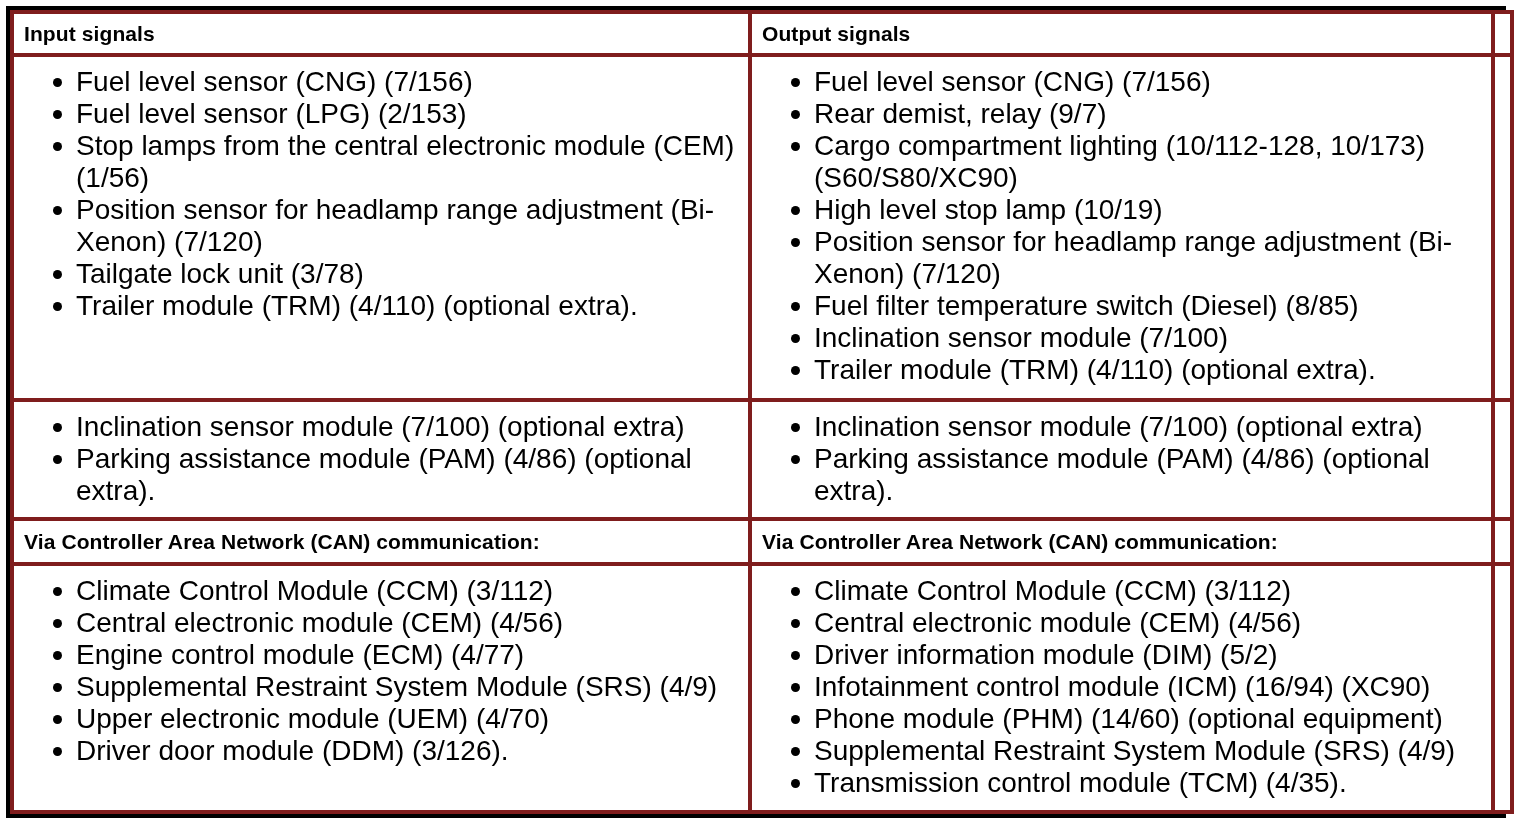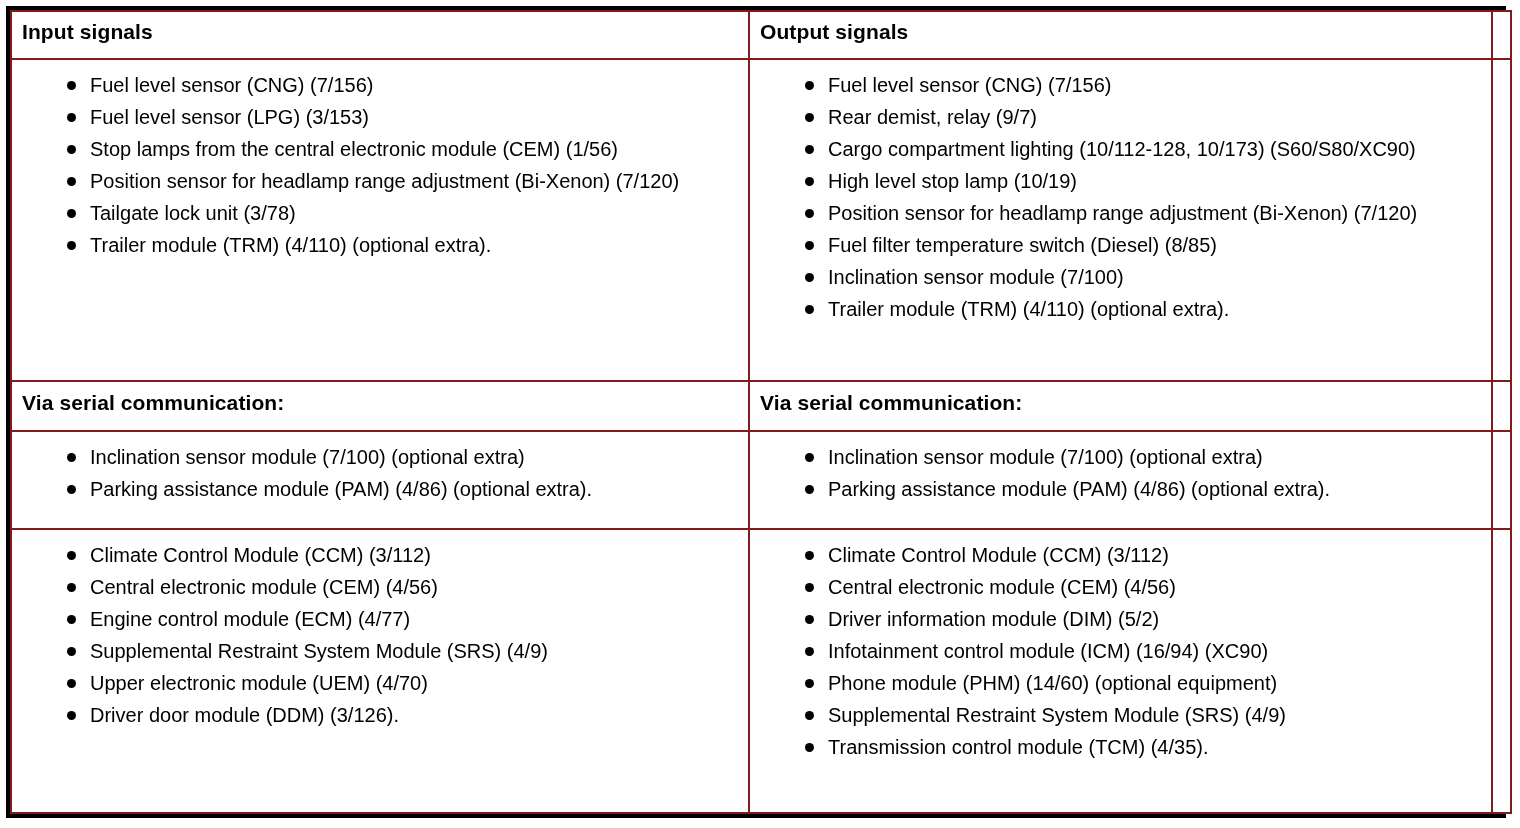--- a/index.html
+++ b/index.html
@@ -28,21 +28,21 @@
 
   table.signal-table {
     width: 100%;
     height: 100%;
     border-collapse: collapse;
     table-layout: fixed;
     background: #ffffff;
   }
 
   table.signal-table td {
-    border: 2px solid #7f1d1d;
+    border: 4px solid #7f1d1d;
     vertical-align: top;
     padding: 0;
     background: #ffffff;
   }
 
   col.col-left   { width: 738px; }
   col.col-right  { width: 743px; }
   col.col-narrow { width: 19px; }
 
   .hdr {
@@ -59,22 +59,22 @@
     font-weight: bold;
     line-height: 1;
     padding: 10px 0 10px 10px;
     letter-spacing: 0.1px;
     white-space: nowrap;
   }
 
   .bullets {
     list-style: none;
     margin: 0;
-    padding: 9px 8px 9px 16px;
-    font-size: 20px;
+    padding: 9px 8px 9px 0;
+    font-size: 28px;
     line-height: 32px;
   }
 
   .bullets li {
     position: relative;
     padding-left: 62px;
     margin: 0;
   }
 
   .bullets li::before {
@@ -109,21 +109,21 @@
           <div class="hdr">Output signals</div>
         </td>
         <td class="cell-empty"></td>
       </tr>
 
 
       <tr>
         <td>
           <ul class="bullets">
               <li>Fuel level sensor (CNG) (7/156)</li>
-              <li>Fuel level sensor (LPG) (3/153)</li>
+              <li>Fuel level sensor (LPG) (2/153)</li>
               <li>Stop lamps from the central electronic module (CEM) (1/56)</li>
               <li>Position sensor for headlamp range adjustment (Bi-Xenon) (7/120)</li>
               <li>Tailgate lock unit (3/78)</li>
               <li>Trailer module (TRM) (4/110) (optional extra).</li>
             </ul>
         </td>
         <td>
           <ul class="bullets">
               <li>Fuel level sensor (CNG) (7/156)</li>
               <li>Rear demist, relay (9/7)</li>
@@ -131,46 +131,46 @@
               <li>High level stop lamp (10/19)</li>
               <li>Position sensor for headlamp range adjustment (Bi-Xenon) (7/120)</li>
               <li>Fuel filter temperature switch (Diesel) (8/85)</li>
               <li>Inclination sensor module (7/100)</li>
               <li>Trailer module (TRM) (4/110) (optional extra).</li>
             </ul>
         </td>
         <td class="cell-empty"></td>
       </tr>
 
-      <tr>
-        <td>
-          <div class="subhdr">Via serial communication:</div>
-        </td>
-        <td>
-          <div class="subhdr">Via serial communication:</div>
-        </td>
-        <td class="cell-empty"></td>
-      </tr>
 
       <tr>
         <td>
           <ul class="bullets">
               <li>Inclination sensor module (7/100) (optional extra)</li>
               <li>Parking assistance module (PAM) (4/86) (optional extra).</li>
             </ul>
         </td>
         <td>
           <ul class="bullets">
               <li>Inclination sensor module (7/100) (optional extra)</li>
               <li>Parking assistance module (PAM) (4/86) (optional extra).</li>
             </ul>
         </td>
         <td class="cell-empty"></td>
       </tr>
 
+      <tr>
+        <td>
+          <div class="subhdr">Via Controller Area Network (CAN) communication:</div>
+        </td>
+        <td>
+          <div class="subhdr">Via Controller Area Network (CAN) communication:</div>
+        </td>
+        <td class="cell-empty"></td>
+      </tr>
 
       <tr>
         <td>
           <ul class="bullets">
               <li>Climate Control Module (CCM) (3/112)</li>
               <li>Central electronic module (CEM) (4/56)</li>
               <li>Engine control module (ECM) (4/77)</li>
               <li>Supplemental Restraint System Module (SRS) (4/9)</li>
               <li>Upper electronic module (UEM) (4/70)</li>
               <li>Driver door module (DDM) (3/126).</li>

